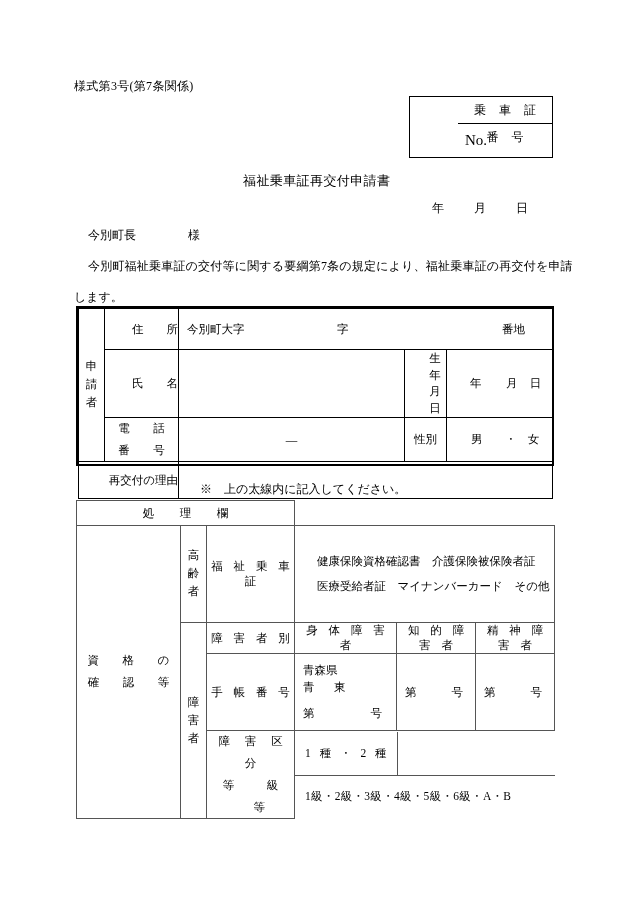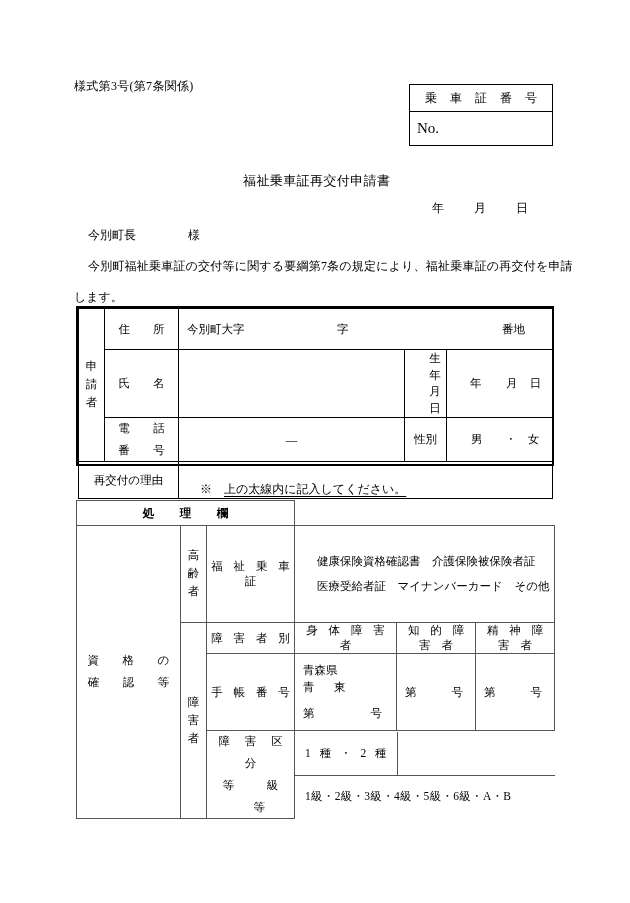--- a/index.html
+++ b/index.html
@@ -29,24 +29,25 @@
   #form-number {
     left: 74px;
     top: 78px;
     font-size: 12px;
     letter-spacing: 0.3px;
   }
 
   
   #pass-number-box {
     left: 409px;
-    top: 84px;
+    top: 96px;
     width: 144px;
     border: 1px solid #000;
     box-sizing: border-box;
+    padding-left: 48px;
   }
   #pass-number-box .pnb-head {
     border-bottom: 1px solid #000;
     height: 27px;
     line-height: 27px;
     text-align: center;
     font-size: 12px;
     letter-spacing: 5px;
     padding-left: 5px;
     box-sizing: border-box;
@@ -123,33 +124,33 @@
     box-sizing: border-box;
     pointer-events: none;
   }
   .vert-label {
     text-align: center;
     letter-spacing: 0px;
     line-height: 1.55;
     font-size: 11.5px;
   }
   .lbl-spread {
-    text-align: center;
+    text-align: right;
     font-size: 11.5px;
   }
   .cell-pad { padding-left: 8px !important; }
 
   
   #note-line {
     left: 200px;
     top: 481px;
     font-size: 12px;
   }
   #note-line .nl-mark { margin-right: 12px; }
-  #note-line .nl-text { text-decoration: underline; text-underline-offset: 3px; }
+  #note-line .nl-text { text-underline-offset: 3px; }
 
   
   #processing-table {
     left: 76px;
     top: 500px;
     width: 478px;
     border-collapse: collapse;
     position: absolute;
     table-layout: fixed;
   }
@@ -157,21 +158,20 @@
     border: 1px solid #555;
     font-size: 11.5px;
     vertical-align: middle;
     padding: 0;
   }
   .p-head {
     height: 24px;
     text-align: center;
     letter-spacing: 7px;
     padding-left: 7px !important;
-    font-weight: bold;
   }
   .v-stack {
     text-align: center;
     line-height: 1.45;
     font-size: 11.5px;
   }
   .v-stack span { display: block; margin-left: 19px; }
   .two-line-center {
     text-align: center;
     line-height: 1.9;

